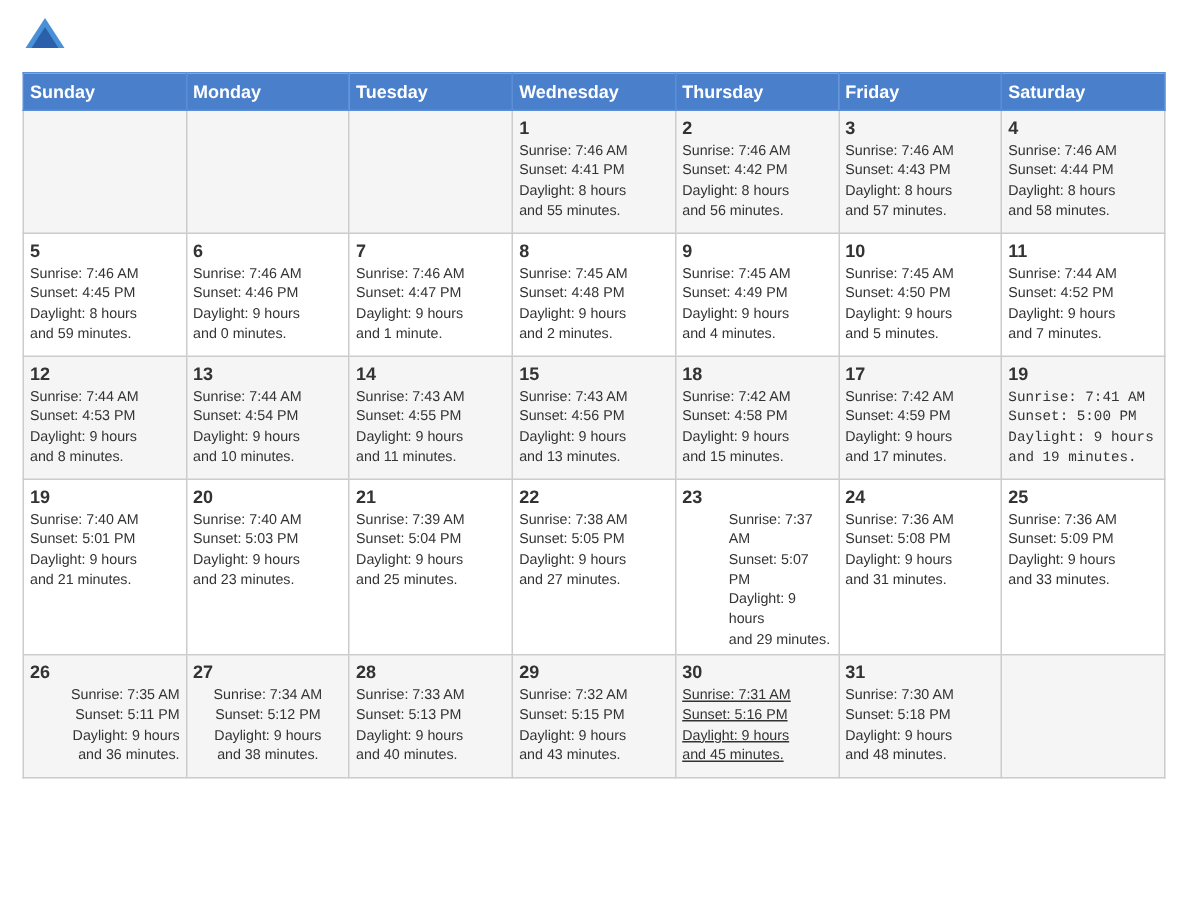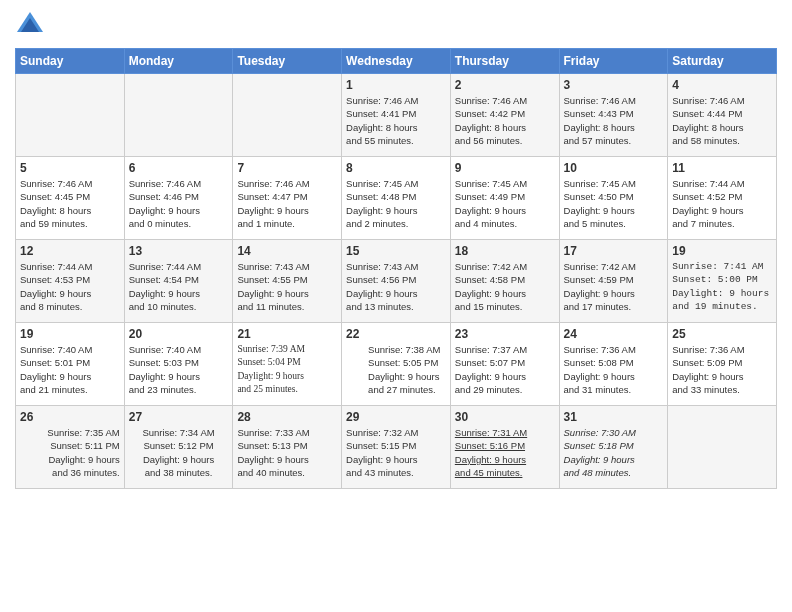--- a/index.html
+++ b/index.html
@@ -284,35 +284,35 @@
           </td>
           <td>
             <span class="day-num">20</span>
             <div class="day-info" style="white-space: pre-line;">Sunrise: 7:40 AM
 Sunset: 5:03 PM
 Daylight: 9 hours
 and 23 minutes.</div>
           </td>
           <td>
             <span class="day-num">21</span>
-            <div class="day-info" style="white-space: pre-line; font-family: Liberation Serif, serif;">Sunrise: 7:39 AM
+            <div class="day-info" style="white-space: pre-line;">Sunrise: 7:39 AM
 Sunset: 5:04 PM
 Daylight: 9 hours
 and 25 minutes.</div>
           </td>
           <td>
             <span class="day-num">22</span>
-            <div class="day-info" style="white-space: pre-line; margin-left: 22px;">Sunrise: 7:38 AM
+            <div class="day-info" style="white-space: pre-line;">Sunrise: 7:38 AM
 Sunset: 5:05 PM
 Daylight: 9 hours
 and 27 minutes.</div>
           </td>
           <td>
             <span class="day-num">23</span>
-            <div class="day-info" style="white-space: pre-line;">Sunrise: 7:37 AM
+            <div class="day-info" style="white-space: pre-line; margin-left: 31px;">Sunrise: 7:37 AM
 Sunset: 5:07 PM
 Daylight: 9 hours
 and 29 minutes.</div>
           </td>
           <td>
             <span class="day-num">24</span>
             <div class="day-info" style="white-space: pre-line;">Sunrise: 7:36 AM
 Sunset: 5:08 PM
 Daylight: 9 hours
 and 31 minutes.</div>
@@ -356,21 +356,21 @@
           </td>
           <td>
             <span class="day-num">30</span>
             <div class="day-info" style="white-space: pre-line; text-decoration: underline;">Sunrise: 7:31 AM
 Sunset: 5:16 PM
 Daylight: 9 hours
 and 45 minutes.</div>
           </td>
           <td>
             <span class="day-num">31</span>
-            <div class="day-info" style="white-space: pre-line; font-style: italic;">Sunrise: 7:30 AM
+            <div class="day-info" style="white-space: pre-line;">Sunrise: 7:30 AM
 Sunset: 5:18 PM
 Daylight: 9 hours
 and 48 minutes.</div>
           </td>
           <td class="empty-cell"></td>
         </tr>
       </tbody>
   </table>
 </div>
 

